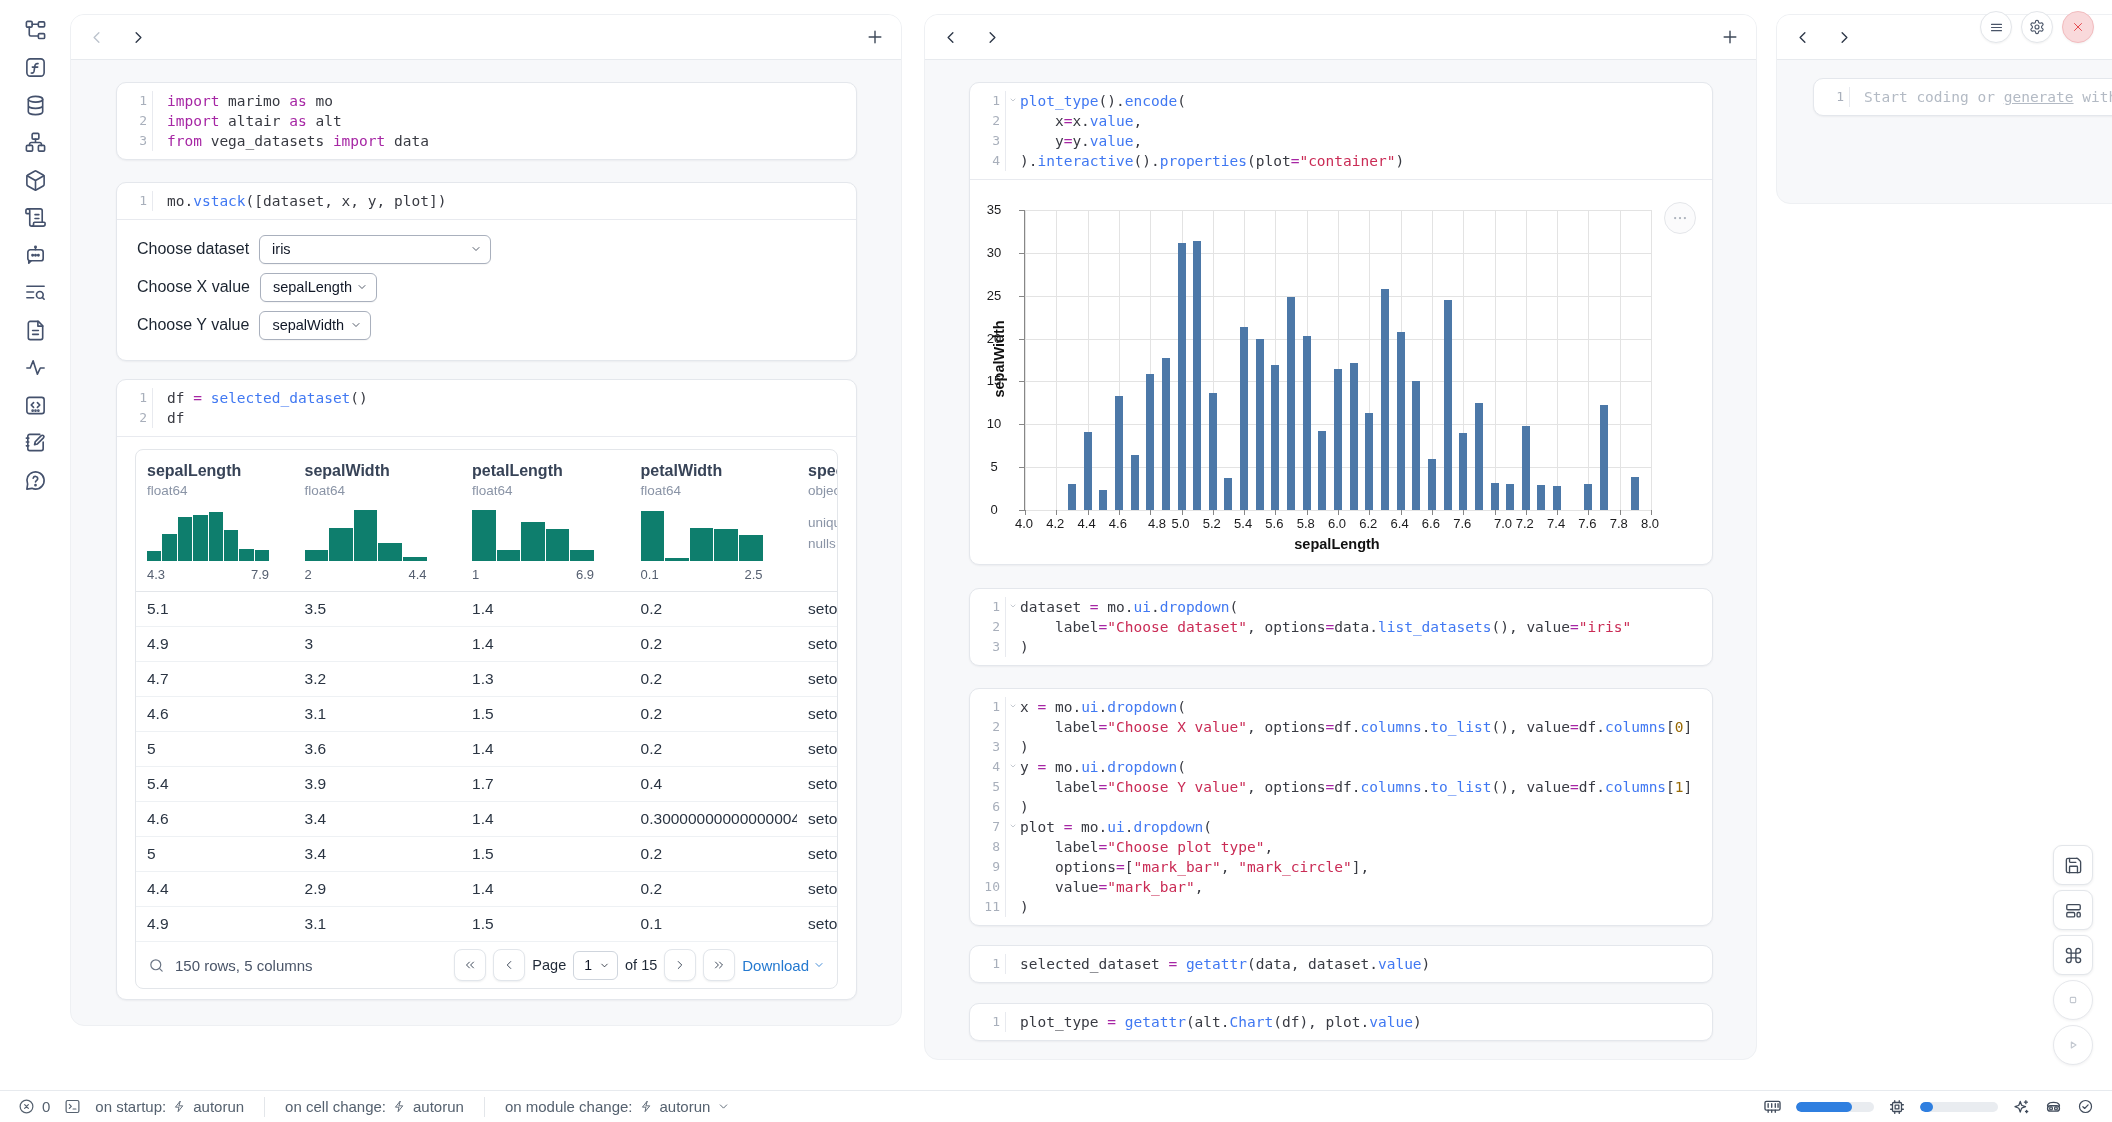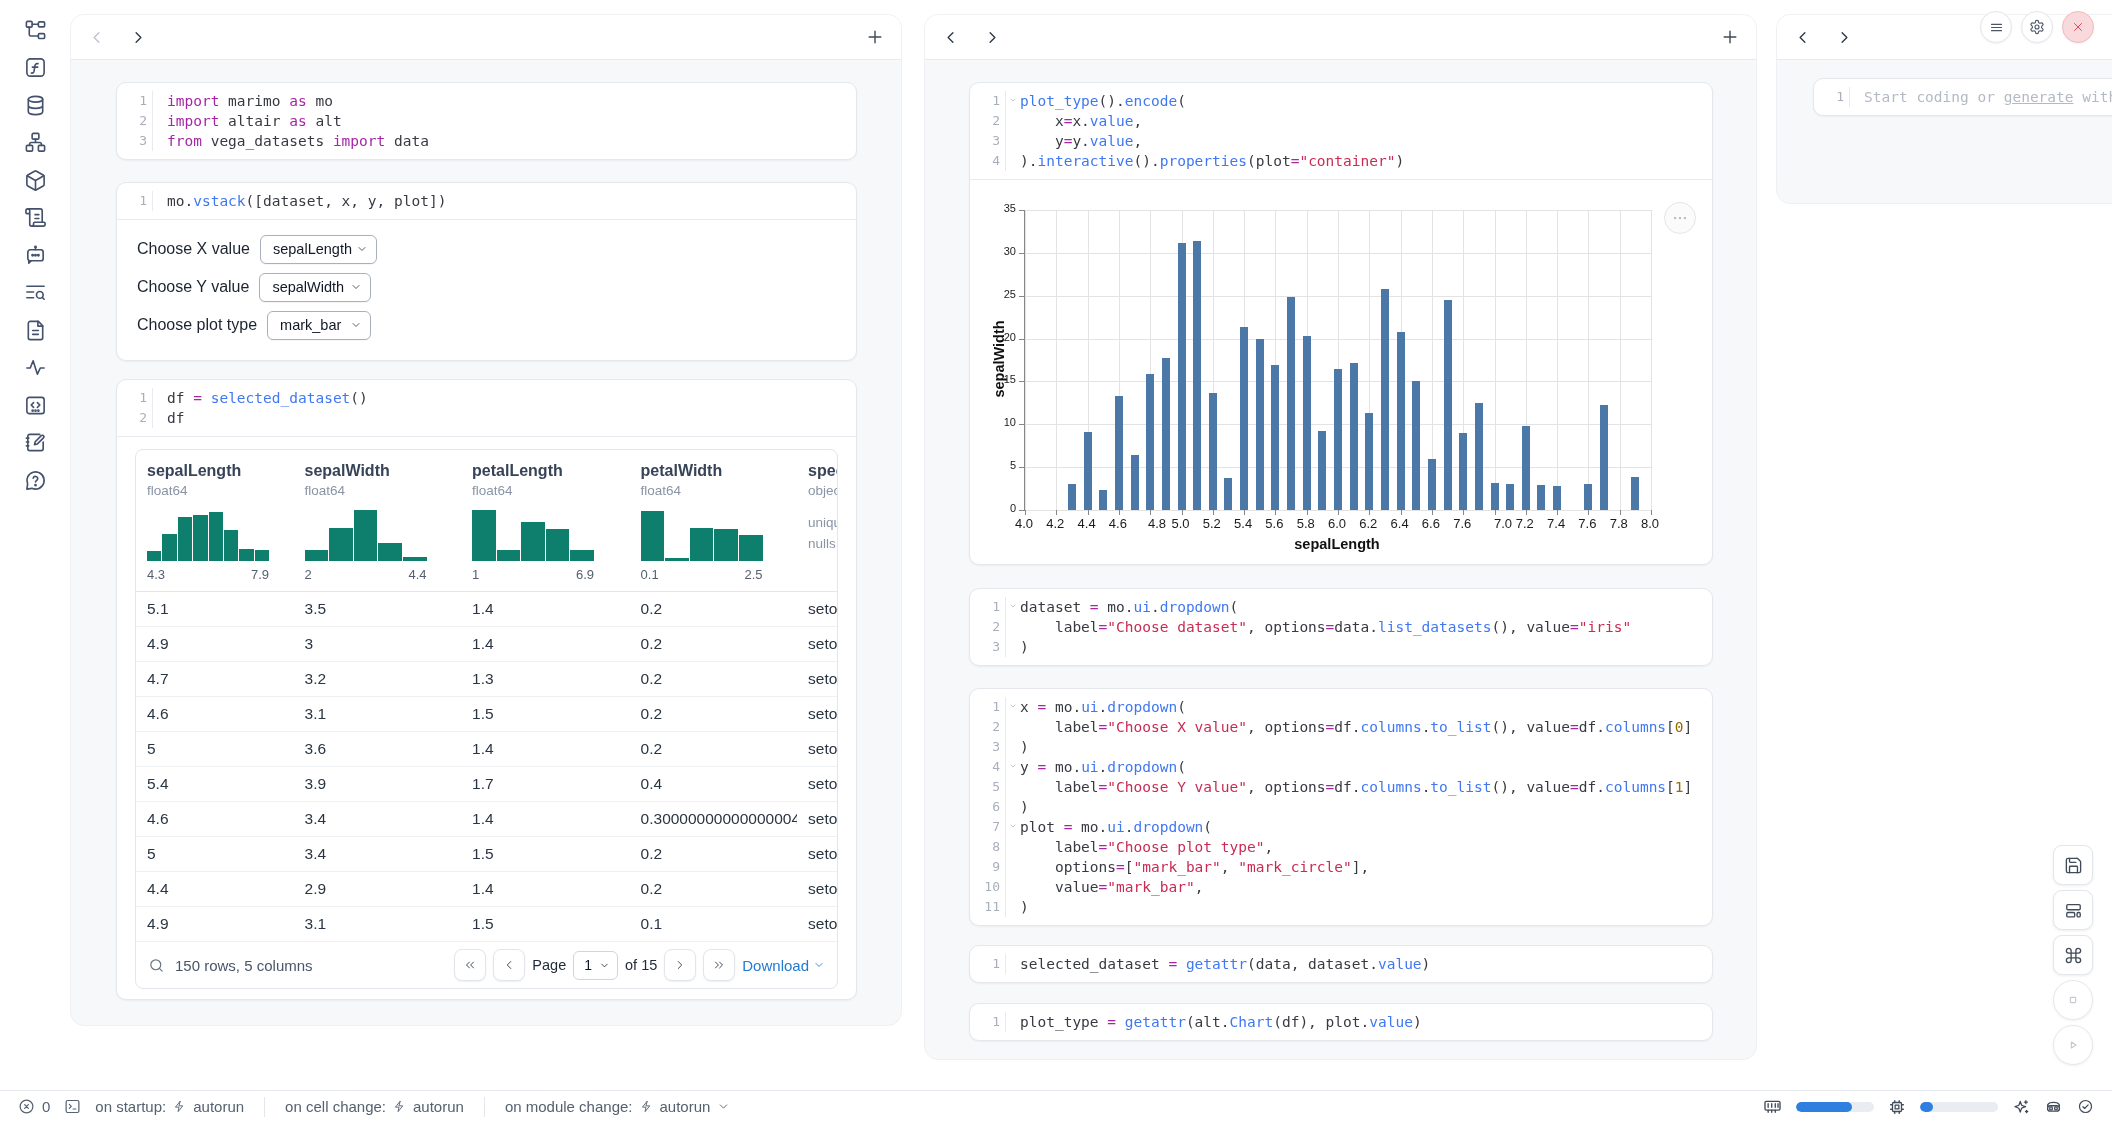--- a/index.html
+++ b/index.html
@@ -77,21 +77,21 @@
   
   .chartout{position:relative;height:384px}
   .plot{position:absolute;left:54px;top:30px;width:626px;height:300px;
         border-left:1px solid #878787;border-bottom:1px solid #878787}
   .vgrid{position:absolute;top:0;bottom:0;width:1px;background:#e3e3e3}
   .hgrid{position:absolute;left:0;right:0;height:1px;background:#e3e3e3}
   .bar{position:absolute;width:8px;background:#4c78a8}
   .xtm{position:absolute;top:300px;height:5px;width:1px;background:#878787}
   .ytm{position:absolute;left:-6px;width:6px;height:1px;background:#878787}
   .xlab{position:absolute;top:336px;transform:translateX(-50%);font-size:13px;color:#1c1c1e;white-space:nowrap}
-  .ylab{position:absolute;left:2px;width:44px;text-align:right;font-size:11px;color:#1c1c1e}
+  .ylab{position:absolute;left:2px;width:44px;text-align:center;font-size:13px;color:#1c1c1e}
   .xtitle{position:absolute;left:54px;width:626px;text-align:center;top:356px;
           font-weight:bold;font-size:14.5px;color:#111}
   .ytitle{position:absolute;left:-21px;top:171px;width:100px;text-align:center;
           transform:rotate(-90deg);font-weight:bold;font-size:14.5px;color:#111}
   .dots{position:absolute;right:16px;top:22px;width:30px;height:30px;border:1.5px solid #e4e6ea;
         border-radius:50%;background:#fbfbfc;display:flex;align-items:center;justify-content:center;color:#aab0ba}
 
   
   .aicell{margin:18px 0 0 36px;width:330px}
   .placeholder{color:#b3bac4}
@@ -257,45 +257,45 @@
     </div>
     <div class="cell" style="margin-top:22px">
       <div class="code hasout">
           <div class="crow">
             <span class="gut">1</span>
             <span class="cline"><span>mo.</span><span class="tk-f">vstack</span><span>([dataset, x, y, plot])</span></span>
           </div>
         </div>
       <div class="controls">
           <div class="ctl">
+            <span class="clabel">Choose dataset</span>
+            <div class="sel" style="width: 232px;">
+              <span>iris</span>
+              <span class="chev">
+                <svg width="12" height="12" viewBox="0 0 24 24" fill="none" stroke="currentColor" stroke-width="1.7" stroke-linecap="round" stroke-linejoin="round">
+                  <path d="m6 9 6 6 6-6"></path>
+                </svg>
+              </span>
+            </div>
+          </div>
+          <div class="ctl">
             <span class="clabel">Choose X value</span>
             <div class="sel" style="width: 117px;">
               <span>sepalLength</span>
               <span class="chev">
                 <svg width="12" height="12" viewBox="0 0 24 24" fill="none" stroke="currentColor" stroke-width="1.7" stroke-linecap="round" stroke-linejoin="round">
                   <path d="m6 9 6 6 6-6"></path>
                 </svg>
               </span>
             </div>
           </div>
           <div class="ctl">
             <span class="clabel">Choose Y value</span>
             <div class="sel" style="width: 112px;">
               <span>sepalWidth</span>
-              <span class="chev">
-                <svg width="12" height="12" viewBox="0 0 24 24" fill="none" stroke="currentColor" stroke-width="1.7" stroke-linecap="round" stroke-linejoin="round">
-                  <path d="m6 9 6 6 6-6"></path>
-                </svg>
-              </span>
-            </div>
-          </div>
-          <div class="ctl">
-            <span class="clabel">Choose plot type</span>
-            <div class="sel" style="width: 104px;">
-              <span>mark_bar</span>
               <span class="chev">
                 <svg width="12" height="12" viewBox="0 0 24 24" fill="none" stroke="currentColor" stroke-width="1.7" stroke-linecap="round" stroke-linejoin="round">
                   <path d="m6 9 6 6 6-6"></path>
                 </svg>
               </span>
             </div>
           </div>
         </div>
     </div>
     <div class="cell" style="margin-top:18px;margin-bottom:10px">

